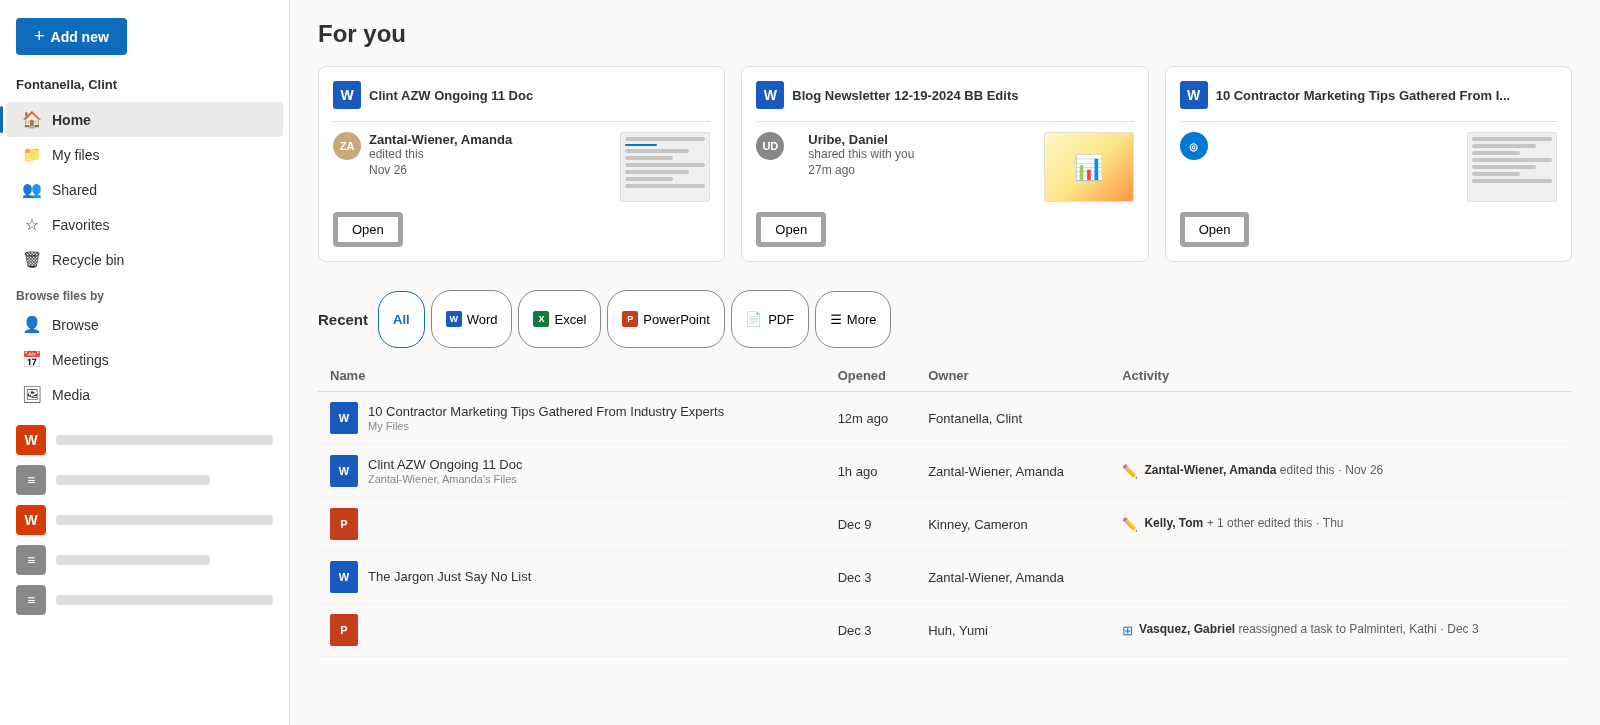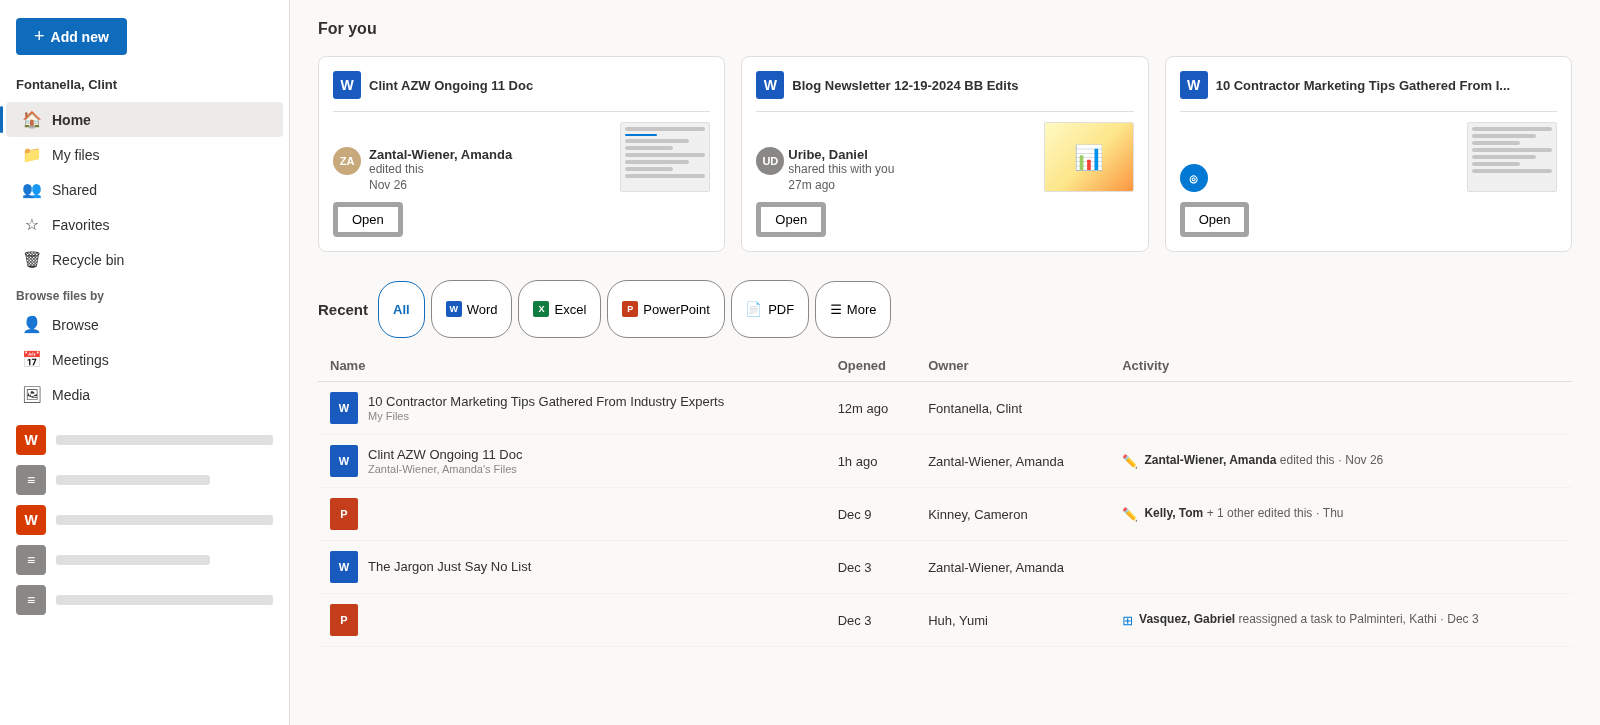--- a/index.html
+++ b/index.html
@@ -103,21 +103,21 @@
     .qa-bar.short { width: 60%; flex: none; }
 
     
     #main {
       flex: 1;
       overflow-y: auto;
       background: #faf9f8;
       padding: 20px 28px;
     }
     .page-title {
-      font-size: 16px;
+      font-size: 24px;
       font-weight: 600;
       color: #323130;
       margin-bottom: 18px;
     }
 
     
     .for-you-cards {
       display: flex;
       gap: 16px;
       margin-bottom: 28px;
@@ -155,21 +155,21 @@
       font-weight: 600;
       color: #323130;
       white-space: nowrap;
       overflow: hidden;
       text-overflow: ellipsis;
     }
     .card-divider { border: none; border-top: 1px solid #e1dfdd; margin-bottom: 10px; }
     .card-body {
       display: flex;
       gap: 10px;
-      align-items: flex-end;
+      align-items: flex-start;
     }
     .card-meta { flex: 1; }
     .card-avatar {
       width: 28px;
       height: 28px;
       border-radius: 50%;
       background: #c8a97c;
       display: flex;
       align-items: center;
       justify-content: center;
@@ -431,21 +431,21 @@
       <button class="open-btn">Open</button>
     </div>
 
     <div class="card">
       <div class="card-title-row">
         <div class="word-icon">W</div>
         <div class="card-title">Blog Newsletter 12-19-2024 BB Edits</div>
       </div>
       <hr class="card-divider">
       <div class="card-body">
-        <div style="display:flex;align-items:flex-start;gap:4px;flex:1;">
+        <div style="display:flex;align-items:flex-start;gap:24px;flex:1;">
           <div class="card-avatar gray">UD</div>
           <div class="card-meta">
             <div class="card-person">Uribe, Daniel</div>
             <div class="card-action">shared this with you</div>
             <div class="card-time">27m ago</div>
           </div>
         </div>
         <div class="card-thumbnail">
           <div class="card-thumb-colorful" style="width:90px;height:70px;background:linear-gradient(135deg,#fef9c3,#fde68a,#fb923c);display:flex;align-items:center;justify-content:center;">
             <span style="font-size:24px;">📊</span>

